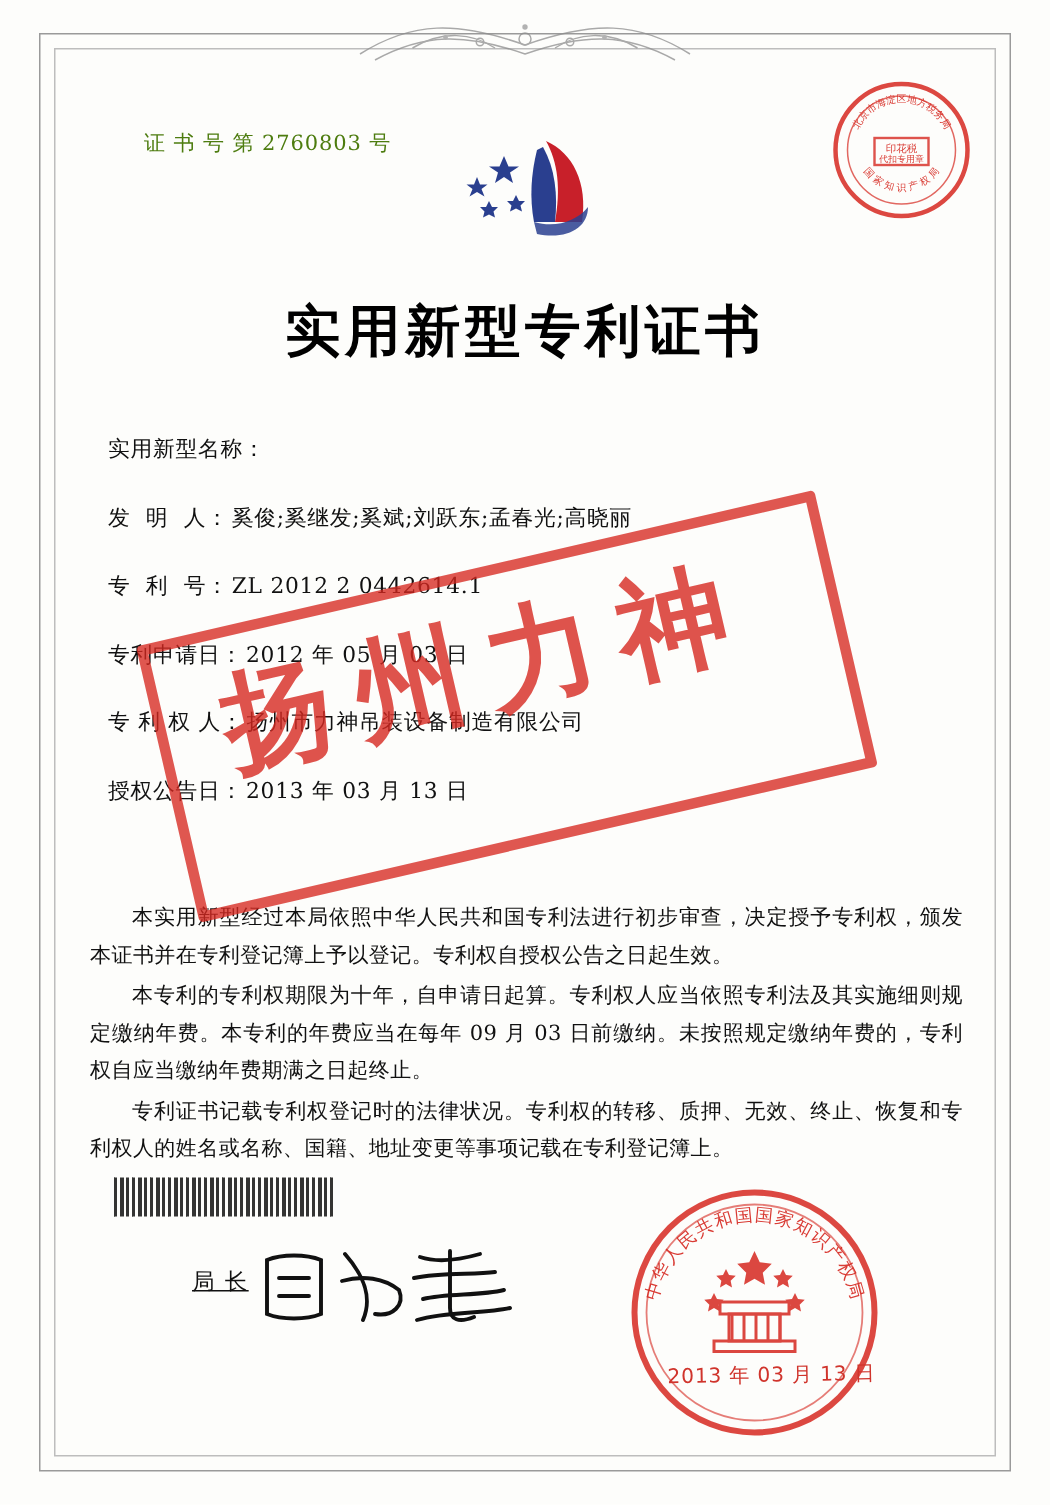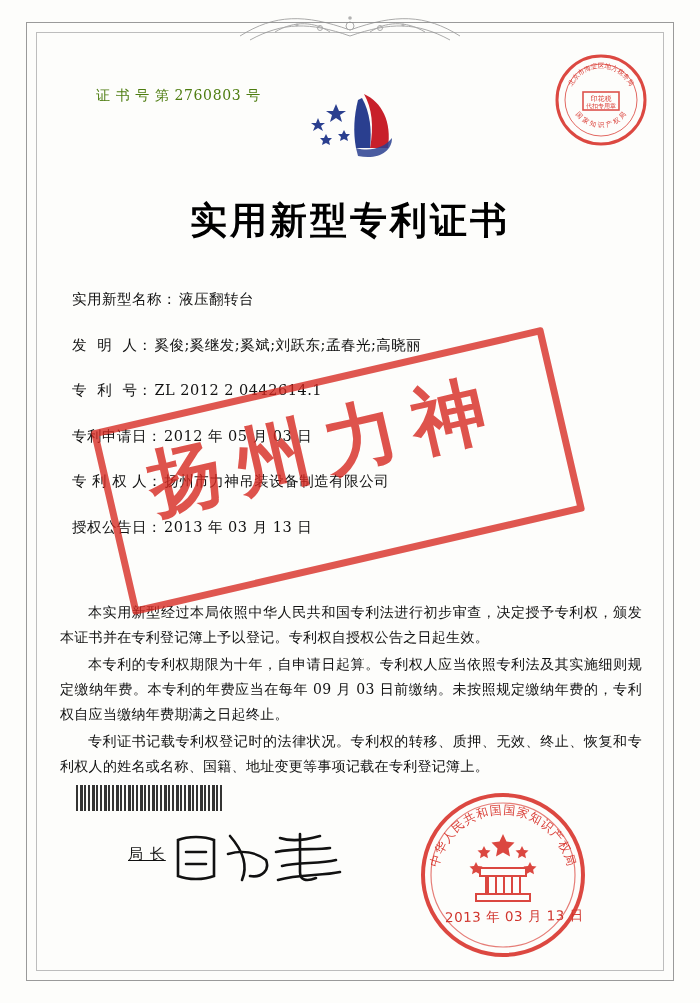--- a/index.html
+++ b/index.html
@@ -211,21 +211,20 @@
       <polygon points="30,48 32,52 36,52 33,55 34,59 30,57 26,59 27,55 24,52 28,52"></polygon>
       <polygon points="48,44 50,48 54,48 51,51 52,55 48,53 44,55 45,51 42,48 46,48"></polygon>
     </g>
   </svg>
 
   <div class="title">实用新型专利证书</div>
 
   <div class="fields">
     <div class="field-row">
       <span class="field-label">实用新型名称：</span>
-      <span class="field-value">液压翻转台</span>
     </div>
     <div class="field-row">
       <span class="field-label">发  明  人：</span>
       <span class="field-value">奚俊;奚继发;奚斌;刘跃东;孟春光;高晓丽</span>
     </div>
     <div class="field-row">
       <span class="field-label">专  利  号：</span>
       <span class="field-value">ZL 2012 2 0442614.1</span>
     </div>
     <div class="field-row">

